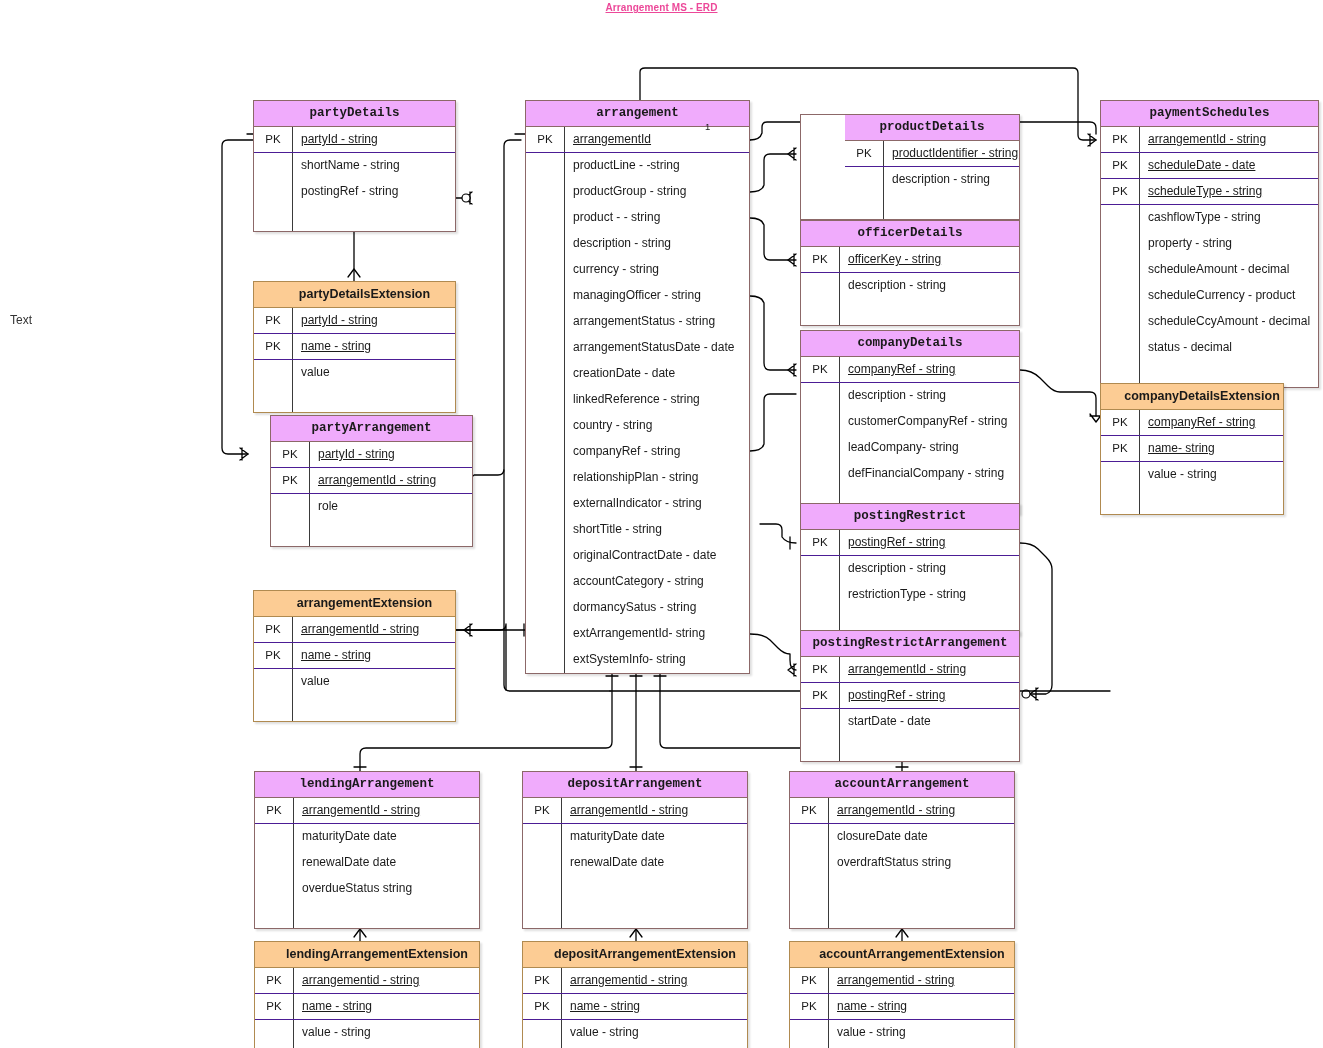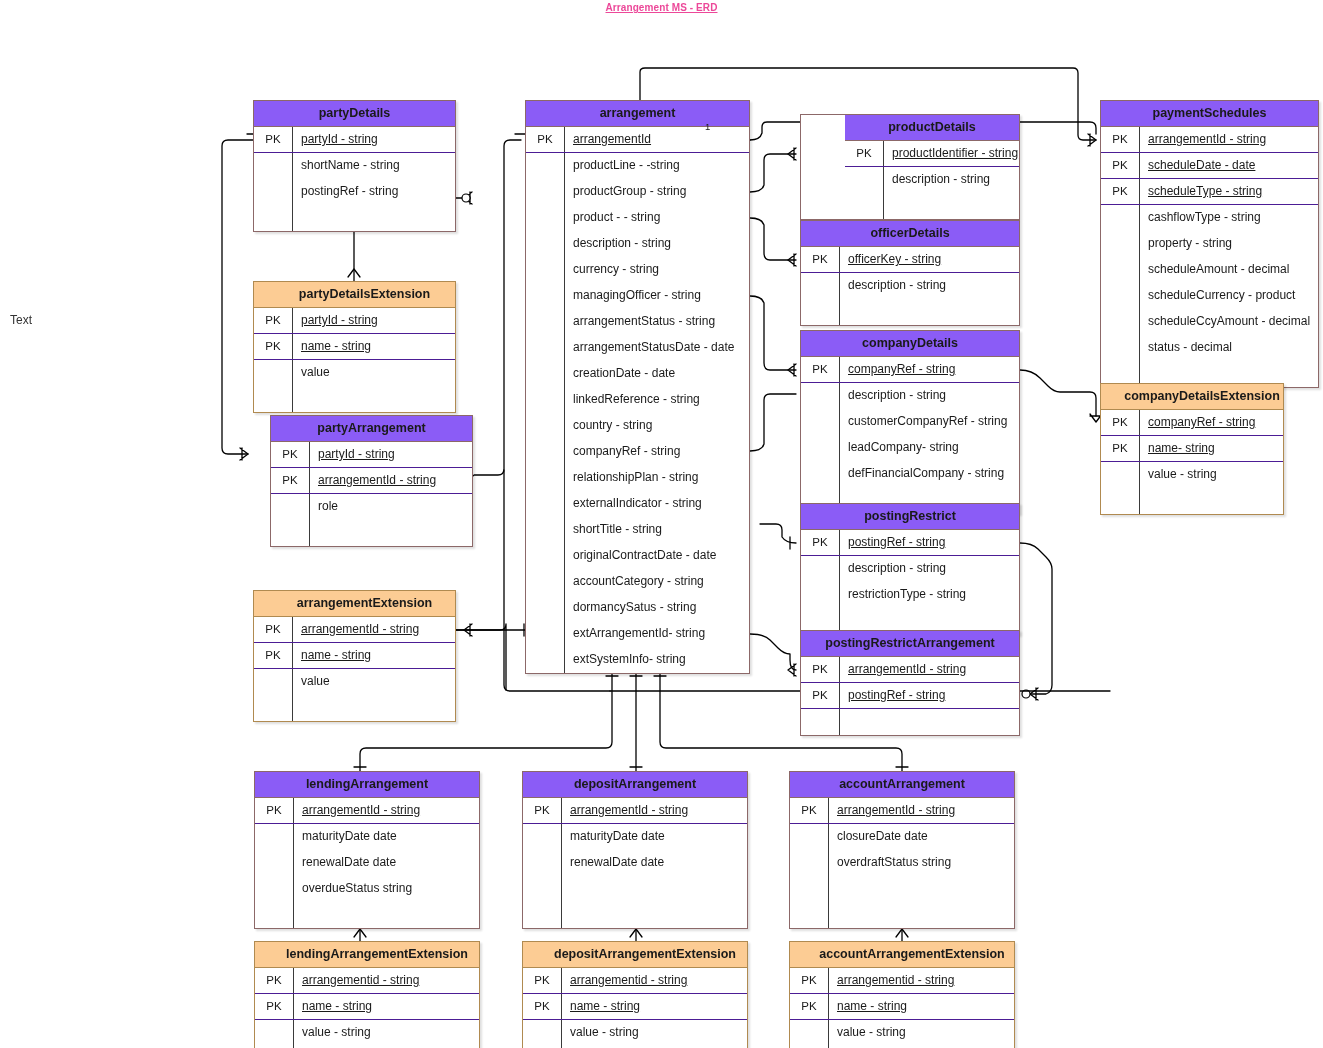--- a/index.html
+++ b/index.html
@@ -47,21 +47,21 @@
   }
   .entity .ehead {
     height: 26px;
     line-height: 25px;
     text-align: center;
     font-size: 12.5px;
     font-weight: bold;
     color: #1a1a1a;
     border-bottom: 1px solid #8c6868;
   }
-  .entity.pink .ehead { background: #8b5cf6; }
+  .entity.pink .ehead { background: #f0abfc; font-family: Liberation Mono, monospace; }
   .entity.orange .ehead { background: #fccc94; }
   .entity.orange { border-color: #b08a50; }
   .entity.orange .ehead { border-bottom-color: #b08a50; padding-left: 20px; }
   .rows { position: relative; }
   .erow {
     display: flex;
     height: 26px;
     align-items: center;
     font-size: 12px;
     color: #1a1a1a;
@@ -461,20 +461,24 @@
           <div class="erow sep">
             <div class="kcol">PK</div>
             <div class="fcol pk">arrangementId - string</div>
           </div>
           <div class="erow sep">
             <div class="kcol">PK</div>
             <div class="fcol pk">postingRef - string</div>
           </div>
           <div class="erow">
             <div class="kcol"></div>
+            <div class="fcol">startDate - date</div>
+          </div>
+          <div class="erow">
+            <div class="kcol"></div>
             <div class="fcol"></div>
           </div>
         </div>
       </div>
       <div class="entity pink" style="left: 1100px; top: 100px; width: 219px;">
         <div class="ehead">paymentSchedules</div>
         <div class="rows">
           <div class="erow sep">
             <div class="kcol">PK</div>
             <div class="fcol pk">arrangementId - string</div>

